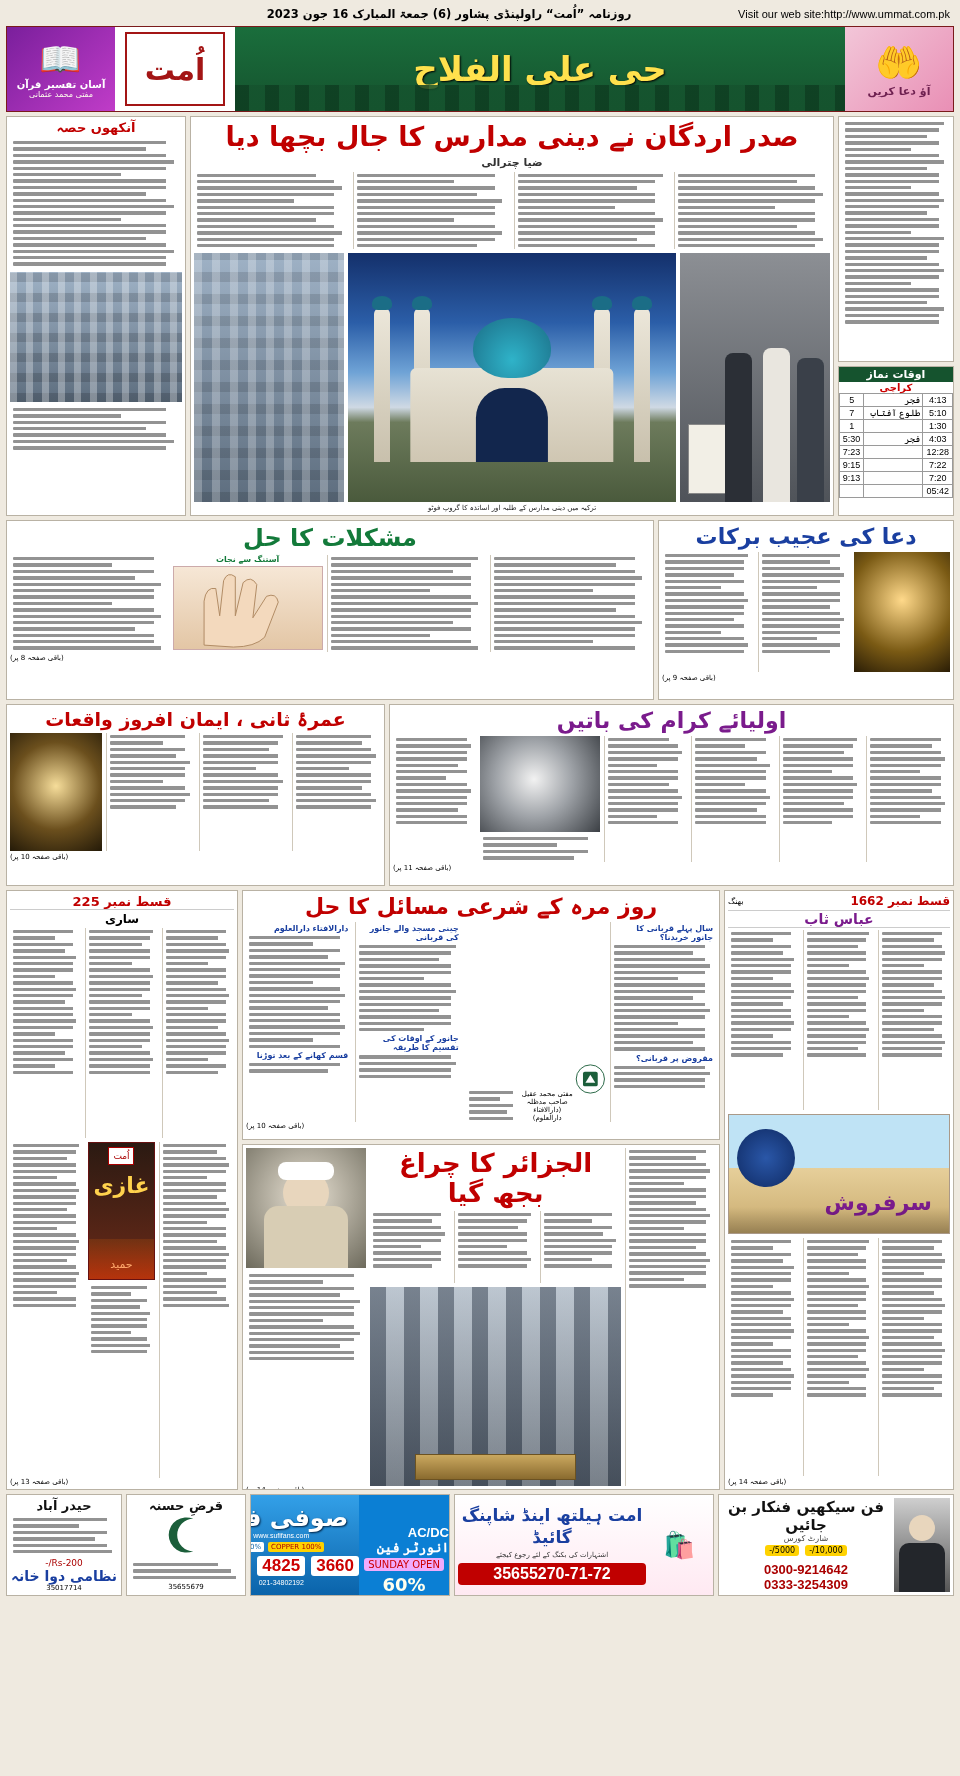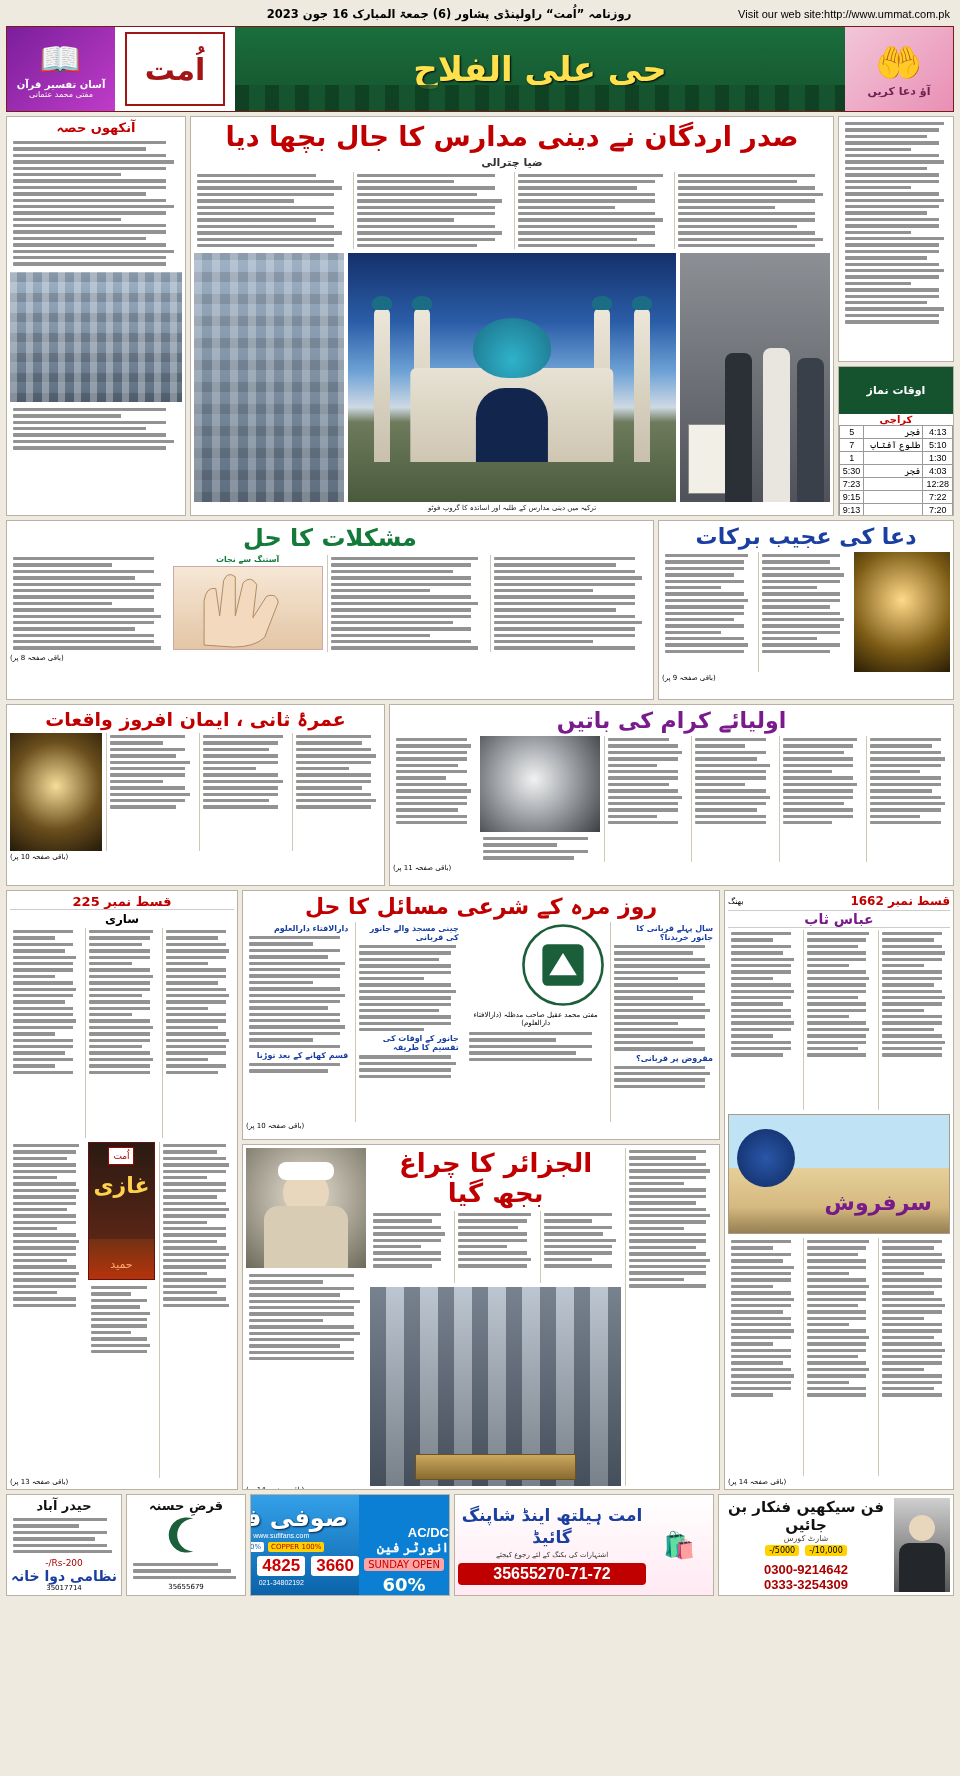--- a/index.html
+++ b/index.html
@@ -54,21 +54,21 @@
   .ln.s3 { background:linear-gradient(90deg,#3a3a3a 0 97%,transparent 97%); }
   .colrule { border-left:1px solid #cfc8ba; }
 
   .ucol { padding:2px 3px; }
   .ucol .ln { height:3.4px; }
 
   
   .ptable { width:100%; border-collapse:collapse; font-size:9px; font-family:"Liberation Sans", sans-serif; direction:rtl;}
   .ptable td { border:1px solid #9a9a9a; padding:0 2px; height:13px; text-align:center; }
   .ptable .lbl { text-align:right; font-size:9px; }
-  .ptitle { background:#15532e; color:#fff; font-size:11px; text-align:center; font-weight:bold; padding:17px 0; }
+  .ptitle { background:#15532e; color:#fff; font-size:11px; text-align:center; font-weight:bold; padding:1px 0; }
 
   
   .photo { position:relative; overflow:hidden; background:#556; }
   .ph-mosque { background:
       radial-gradient(circle at 50% 72%, #e8d9b0 0 6%, transparent 6.5%),
       linear-gradient(180deg,#14306b 0%, #2b5ea8 28%, #6fa3d6 48%, #cfd9e4 62%, #6d7b5c 68%, #4a5a3c 100%);
   }
   .mosque-dome { position:absolute; left:50%; top:26%; transform:translateX(-50%);
      width:78px; height:60px; background:radial-gradient(ellipse at 50% 70%,#2fb3c9,#1b6d86); border-radius:50% 50% 45% 45%; }
   .mosque-body { position:absolute; left:50%; bottom:16%; transform:translateX(-50%); width:62%; height:38%;
@@ -809,21 +809,21 @@
               <div class="ln"></div>
               <div class="ln"></div>
               <div class="ln s1"></div>
               <div class="ln"></div>
             <div class="small urdu-title-blue">مقروض پر قربانی؟</div>
             <div class="ln"></div>
               <div class="ln s3"></div>
               <div class="ln"></div>
               <div class="ln"></div>
           </div>
-          <div style="flex:0 0 140px;display:flex;flex-direction:column;align-items:flex-start">
+          <div style="flex:0 0 140px;display:flex;flex-direction:row;align-items:flex-end">
             <svg width="86" height="86" viewBox="0 0 100 100">
               <circle cx="50" cy="50" r="46" fill="#fff" stroke="#1b5e3a" stroke-width="3"></circle>
               <rect x="26" y="26" width="48" height="48" rx="6" fill="#1b5e3a"></rect>
               <path d="M34 62 L50 36 L66 62 Z" fill="#fff"></path>
             </svg>
             <div class="tiny ctr" style="margin-top:3px">مفتی محمد عقیل صاحب مدظلہ (دارالافتاء دارالعلوم)</div>
             <div class="lines ucol" style="width:100%;margin-top:3px">
                 <div class="ln"></div>
                 <div class="ln s2"></div>
                 <div class="ln"></div>
@@ -1175,21 +1175,21 @@
           <div class="tiny" style="color:#333;margin-top:3px">اشتہارات کی بکنگ کے لئے رجوع کیجئے</div>
           <div style="margin-top:4px;background:#c00000;color:#fff;font-family:'Liberation Sans',sans-serif;font-size:16px;font-weight:bold;border-radius:4px;direction:ltr;padding:2px 0">35655270-71-72</div>
         </div>
       </div>
     </div>
 
     <div class="ad" style="flex:1;padding:0;background:#0b7fd4">
       <div style="display:flex;height:100%">
         <div style="flex:0 0 90px;background:#0b7fd4;color:#fff;display:flex;flex-direction:column;align-items:center;justify-content:flex-end">
           <div style="font-size:13px;font-weight:bold;font-family:'Liberation Sans',sans-serif">AC/DC انورٹر فین</div>
-          <div style="background:#fca5a5;color:#c00;font-size:10px;padding:1px 4px;border-radius:3px;margin-top:3px">SUNDAY OPEN</div>
+          <div style="background:#f0abfc;color:#c00;font-size:10px;padding:1px 4px;border-radius:3px;margin-top:3px">SUNDAY OPEN</div>
           <div style="font-size:18px;font-weight:bold;color:#ffe;margin-top:3px">60%</div>
         </div>
         <div style="flex:1;background:linear-gradient(180deg,#33a0e8,#0a63aa);color:#fff;display:flex;flex-direction:column;align-items:center;justify-content:center">
           <div style="font-size:24px;font-weight:bold;color:#fff;text-shadow:1px 1px 2px #024">صوفی فین</div>
           <div class="tiny" style="direction:ltr;font-family:'Liberation Sans',sans-serif">www.sufifans.com</div>
           <div style="display:flex;gap:4px;margin-top:3px">
             <span class="tiny" style="background:#ffd200;color:#a00;padding:1px 3px;border-radius:2px">100% COPPER</span>
             <span class="tiny" style="background:#fff;color:#0a63aa;padding:1px 3px;border-radius:2px">100%</span>
           </div>
           <div style="display:flex;gap:6px;margin-top:4px;direction:ltr">

